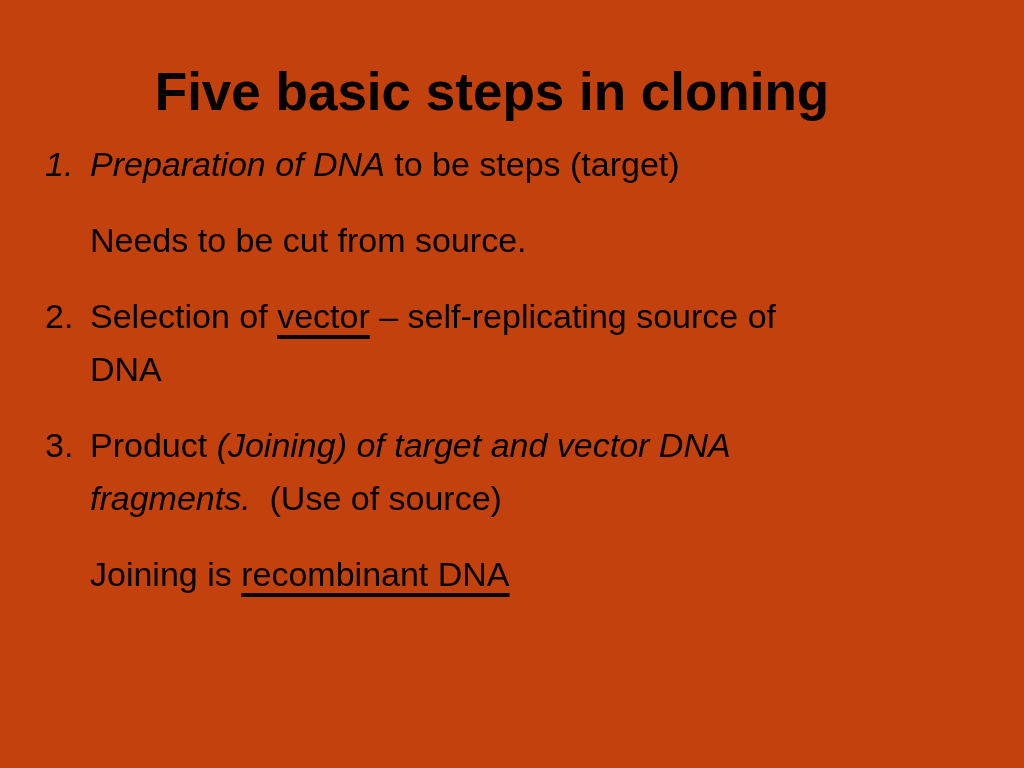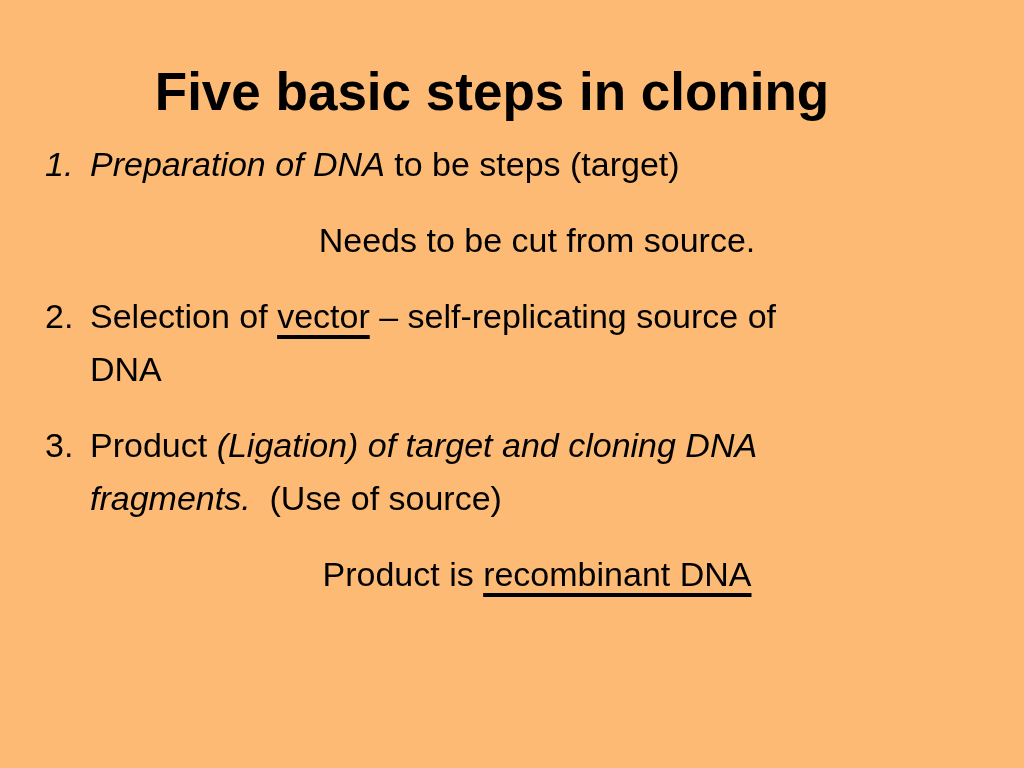--- a/index.html
+++ b/index.html
@@ -4,21 +4,21 @@
 <style>
   html, body {
     margin: 0;
     padding: 0;
     background: #ffffff;
   }
   .slide {
     position: relative;
     width: 1024px;
     height: 768px;
-    background: #fdba74;
+    background: #c2410c;
     color: #000000;
     font-family: "Liberation Sans", sans-serif;
     overflow: hidden;
   }
   .title {
     margin: 0;
     padding: 58px 40px 0 0;
     text-align: center;
     font-size: 53px;
     line-height: 67px;
@@ -28,21 +28,21 @@
   .body {
     margin-top: 13px;
     padding: 0 40px 0 45px;
     font-size: 34px;
     line-height: 53px;
   }
   .para { margin: 0 0 23px 0; }
   .item { display: flex; }
   .num  { width: 45px; flex: 0 0 45px; }
   .txt  { flex: 1; }
-  .sub  { margin-left: 45px; text-align: center; }
+  .sub  { margin-left: 45px; }
   .it   { font-style: italic; }
   .kw   {
     font-weight: normal;
     text-decoration: underline;
     text-decoration-thickness: 4px;
     text-underline-offset: 7px;
   }
   .pre  { white-space: pre-wrap; }
 </style>
 </head>
@@ -65,21 +65,21 @@
       <span>Needs to be cut from source.</span>
     </div>
 
     <div class="para item">
       <span class="num">2.</span>
       <span class="txt"><span>Selection of </span><span class="kw">vector</span><span> – self-replicating source of</span><br><span>DNA</span></span>
     </div>
 
     <div class="para item">
       <span class="num">3.</span>
-      <span class="txt"><span>Product </span><span class="it">(Ligation) of target and cloning DNA</span><br><span class="it">fragments.</span><span class="pre">  (Use of source)</span></span>
+      <span class="txt"><span>Product </span><span class="it">(Joining) of target and vector DNA</span><br><span class="it">fragments.</span><span class="pre">  (Use of source)</span></span>
     </div>
 
     <div class="para sub">
-      <span>Product is </span><span class="kw">recombinant DNA</span>
+      <span>Joining is </span><span class="kw">recombinant DNA</span>
     </div>
 
   </div>
 </div>
 
 </body></html>

